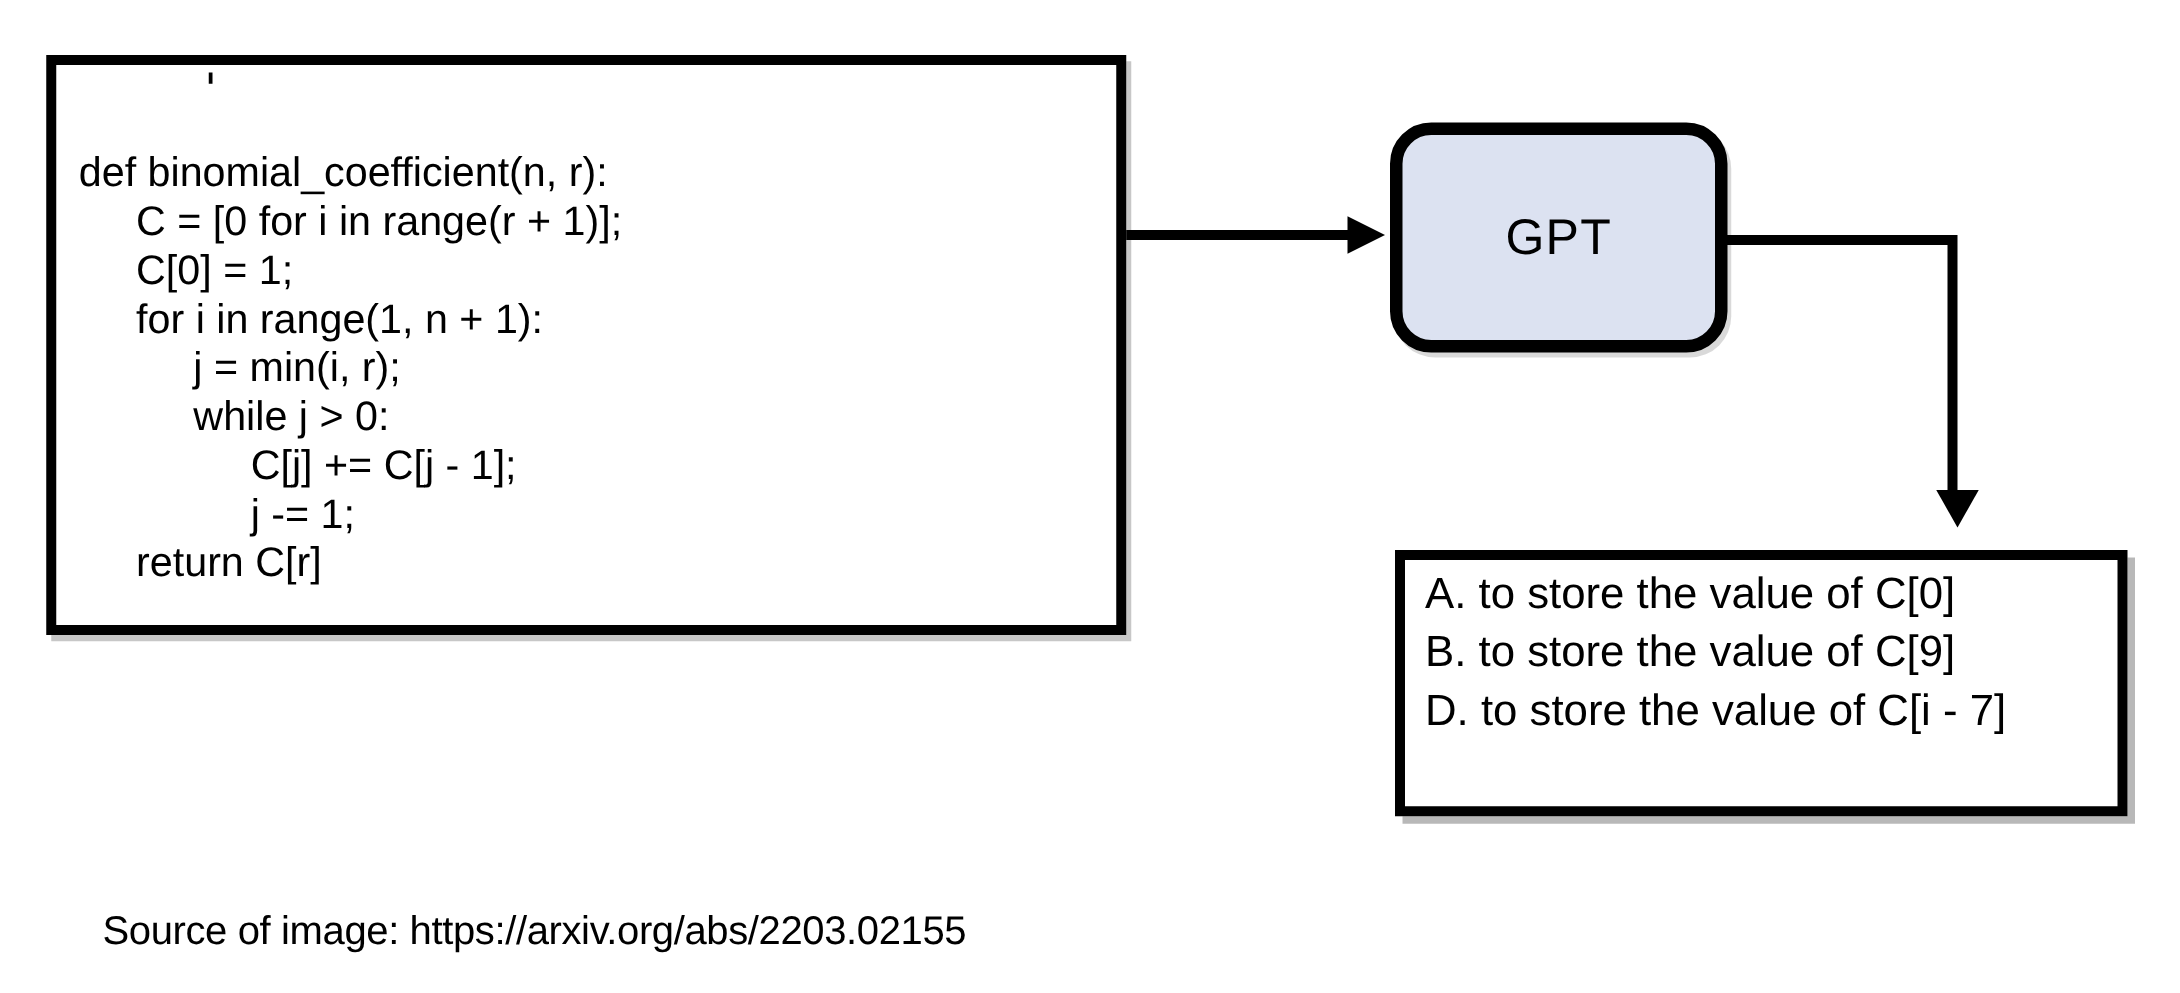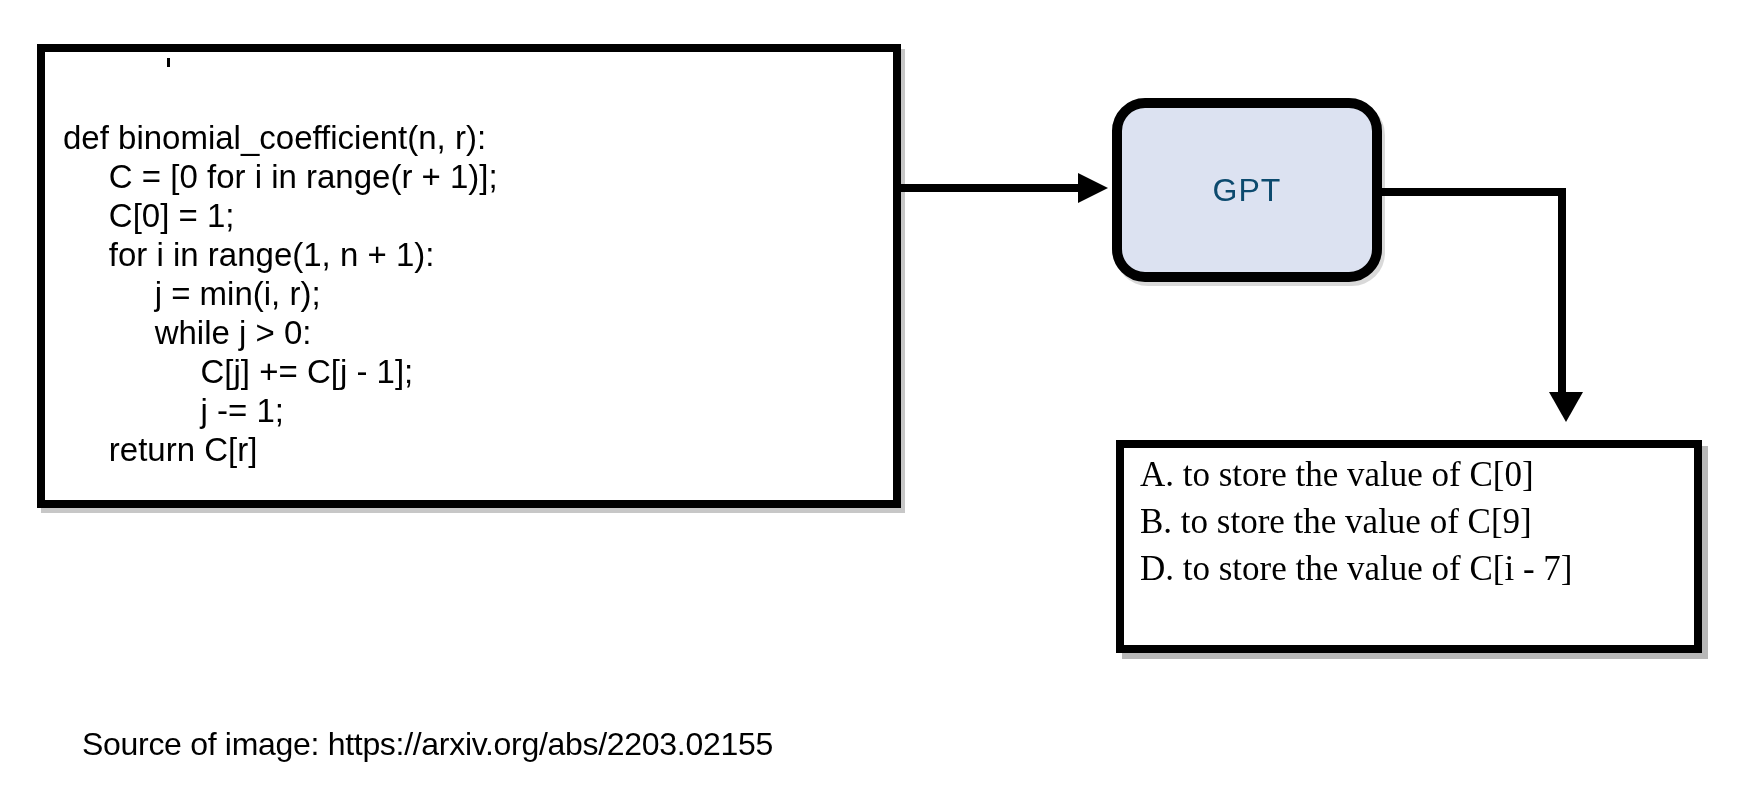--- a/index.html
+++ b/index.html
@@ -57,23 +57,23 @@
     box-sizing: border-box;
     border: 10px solid #000;
     border-radius: 33px;
     background: #dce2f1;
     box-shadow: 3px 4px 0 rgba(0,0,0,0.15);
     display: flex;
     align-items: center;
     justify-content: center;
   }
   .gpt-label {
-    font-size: 32px;
+    font-size: 40px;
     letter-spacing: 1px;
-    color: #0c4a6e;
+    color: #000000;
   }
 
   
   .arrows {
     position: absolute;
     left: 0; top: 0;
     width: 1744px; height: 794px;
     pointer-events: none;
   }
 
@@ -83,21 +83,21 @@
     left: 1116px; top: 440px;
     width: 586px; height: 213px;
     box-sizing: border-box;
     border: 8px solid #000;
     background: #ffffff;
     box-shadow: 6px 6px 0 rgba(0,0,0,0.28);
     padding: 3px 0 0 16px;
     overflow: hidden;
   }
   .answer-line {
-    font-family: Liberation Serif, serif;
+    font-family: Liberation Sans, sans-serif;
     font-size: 35px;
     line-height: 47px;
     white-space: nowrap;
   }
 
   
   .source-text {
     position: absolute;
     left: 82px; top: 726px;
     font-size: 32px;

